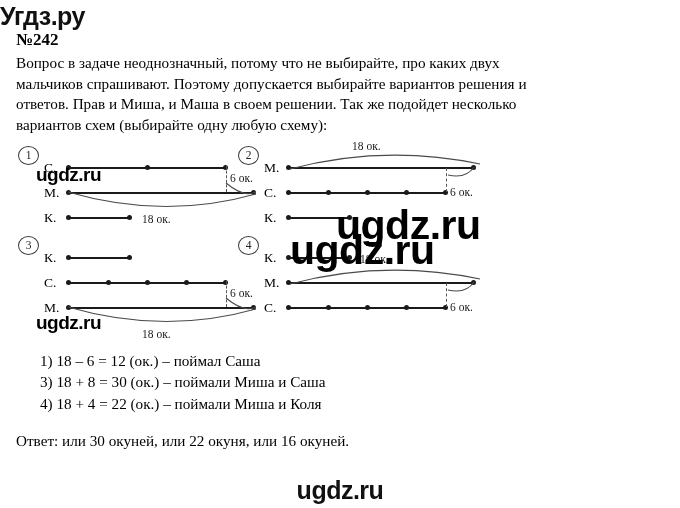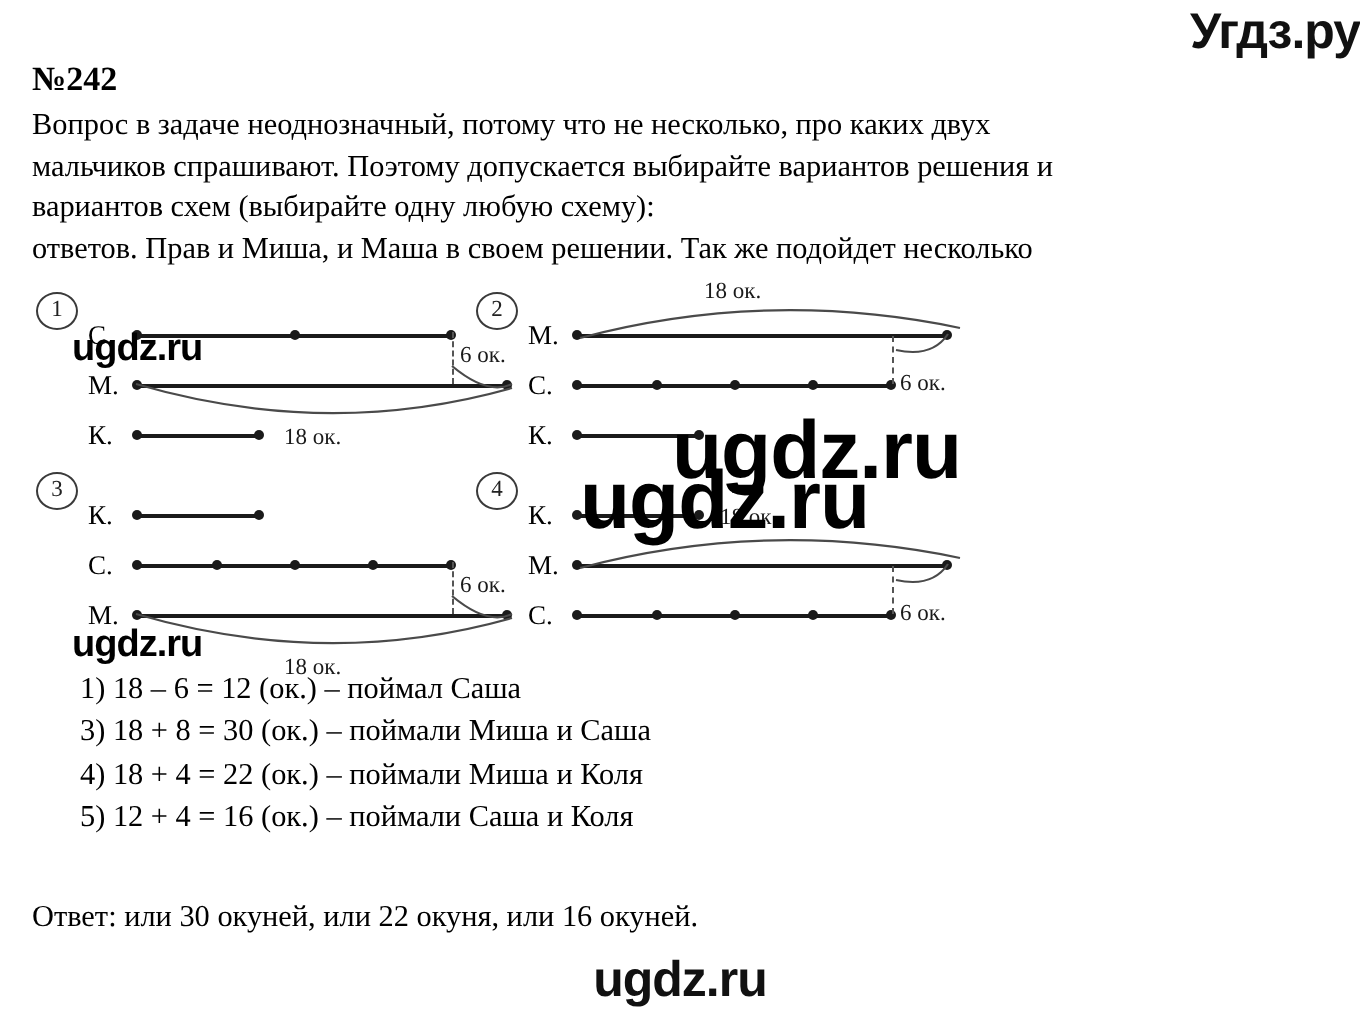--- a/index.html
+++ b/index.html
@@ -15,21 +15,21 @@
     font-family: "Liberation Serif", serif;
     color: #000000;
   }
 
   
   .top-brand {
     position: absolute;
     top: 2px;
     left: 0;
     width: 680px;
-    text-align: right;
+    text-align: left;
     font-family: "Liberation Sans", sans-serif;
     font-weight: bold;
     font-size: 25px;
     letter-spacing: -0.5px;
     color: #111111;
   }
 
   
   .task-number {
     position: absolute;
@@ -157,34 +157,34 @@
 
   .dashed {
     position: absolute;
     width: 0;
     border-left: 1px dashed #555555;
   }
 
   
   .solutions {
     position: absolute;
-    top: 334px;
+    top: 350px;
     left: 16px;
     width: 652px;
     font-size: 15.2px;
     line-height: 21.3px;
   }
   .sol-line {
     display: block;
     padding-left: 24px;
     white-space: nowrap;
   }
   .answer-line {
     position: absolute;
-    top: 449px;
+    top: 431px;
     left: 16px;
     font-size: 15.2px;
     line-height: 20px;
     white-space: nowrap;
   }
 
   
   .wm {
     position: absolute;
     font-family: "Liberation Sans", sans-serif;
@@ -211,24 +211,24 @@
   }
 </style>
 </head>
 <body>
 
 <div class="top-brand">Угдз.ру</div>
 
 <div class="task-number">№242</div>
 
 <div class="intro">
-  <span>Вопрос в задаче неоднозначный, потому что не несколько, про каких двух</span>
+  <span>Вопрос в задаче неоднозначный, потому что не выбирайте, про каких двух</span>
   <span>мальчиков спрашивают. Поэтому допускается выбирайте вариантов решения и</span>
+  <span>ответов. Прав и Миша, и Маша в своем решении. Так же подойдет несколько</span>
   <span>вариантов схем (выбирайте одну любую схему):</span>
-  <span>ответов. Прав и Миша, и Маша в своем решении. Так же подойдет несколько</span>
 </div>
 
 <div class="schemes">
 
   <div class="scheme s1">
     <div class="circled-num">1</div>
     <div class="rows">
       <div class="row r0">
         <span class="row-label">С.</span>
         <div class="bar" style="left:24px; width:158px;"></div>
@@ -355,21 +355,20 @@
       <span class="lbl" style="left:186px; top:51px;">6 ок.</span>
     </div>
   </div>
 
 </div>
 
 <div class="solutions">
   <span class="sol-line">1) 18 – 6 = 12 (ок.) – поймал Саша</span>
   <span class="sol-line">3) 18 + 8  = 30 (ок.) – поймали Миша и Саша</span>
   <span class="sol-line">4) 18 + 4 = 22 (ок.) – поймали Миша и Коля</span>
-  <span class="sol-line">5) 12 + 4 = 16 (ок.) – поймали Саша и Коля</span>
 </div>
 
 <div class="answer-line">Ответ: или 30 окуней, или 22 окуня, или 16 окуней.</div>
 
 <div class="wm wm-a">ugdz.ru</div>
 <div class="wm wm-b">ugdz.ru</div>
 <div class="wm wm-c">ugdz.ru</div>
 <div class="wm wm-d">ugdz.ru</div>
 
 <div class="wm-bottom">ugdz.ru</div>

